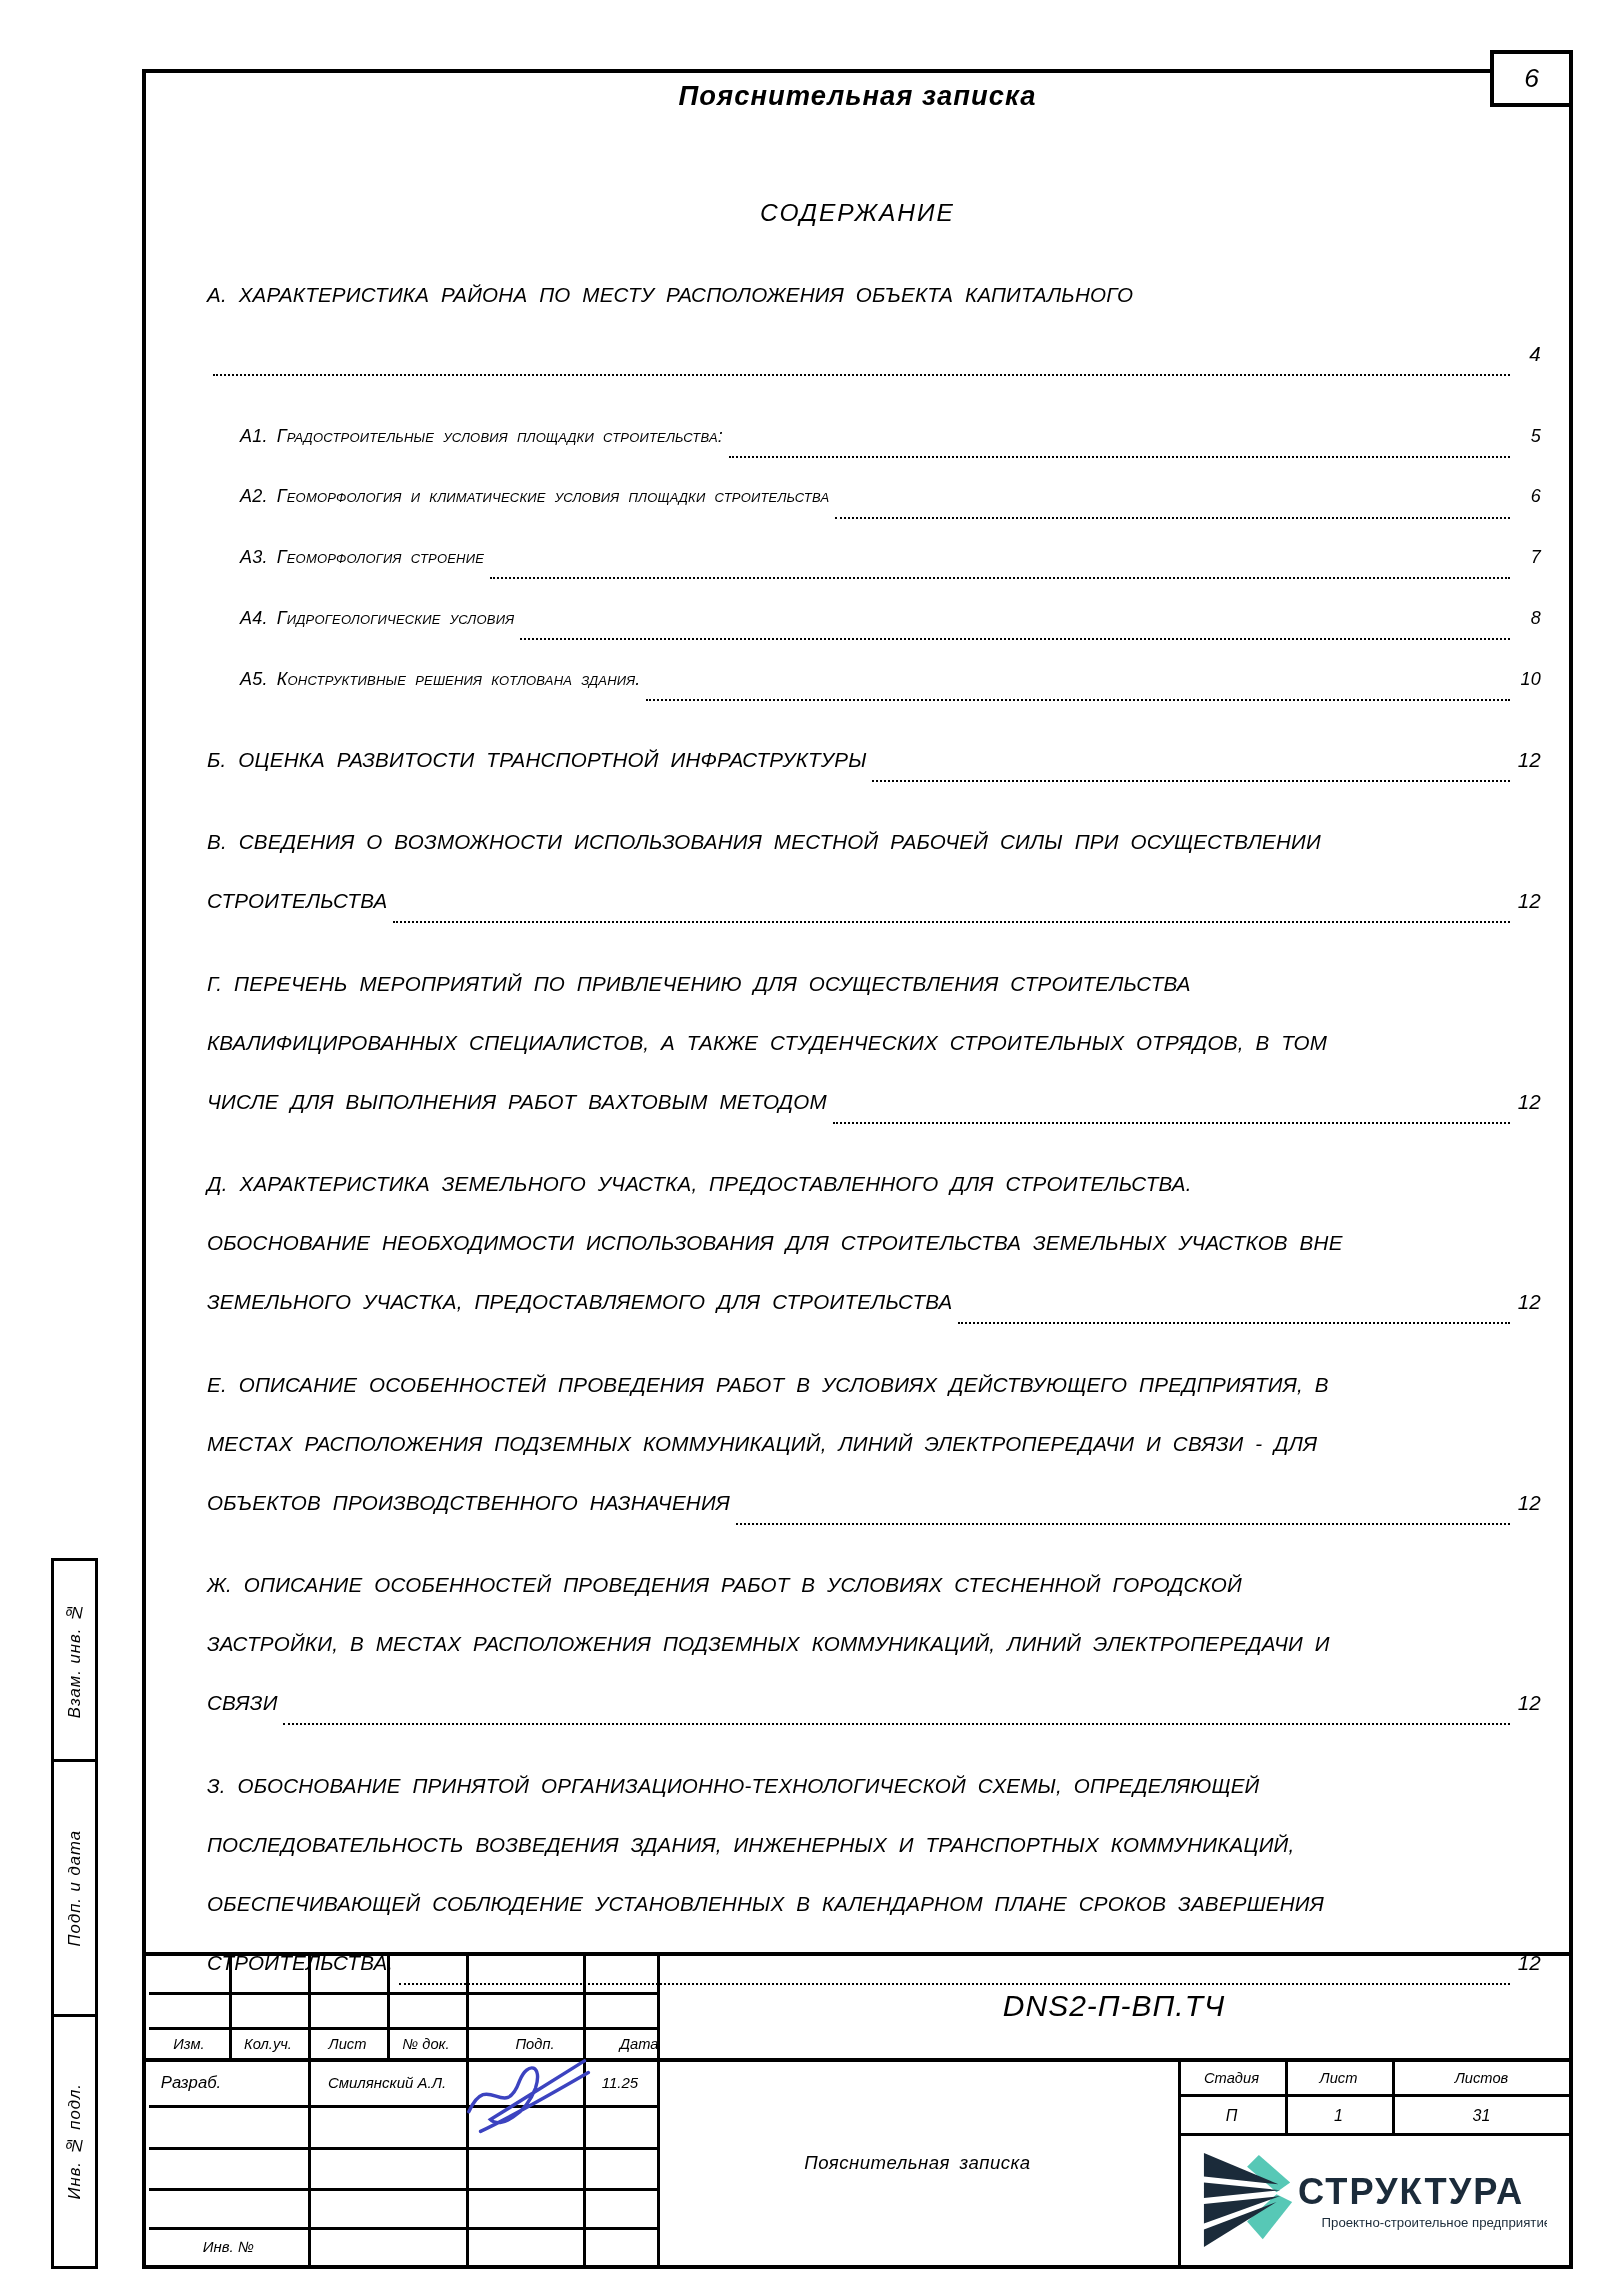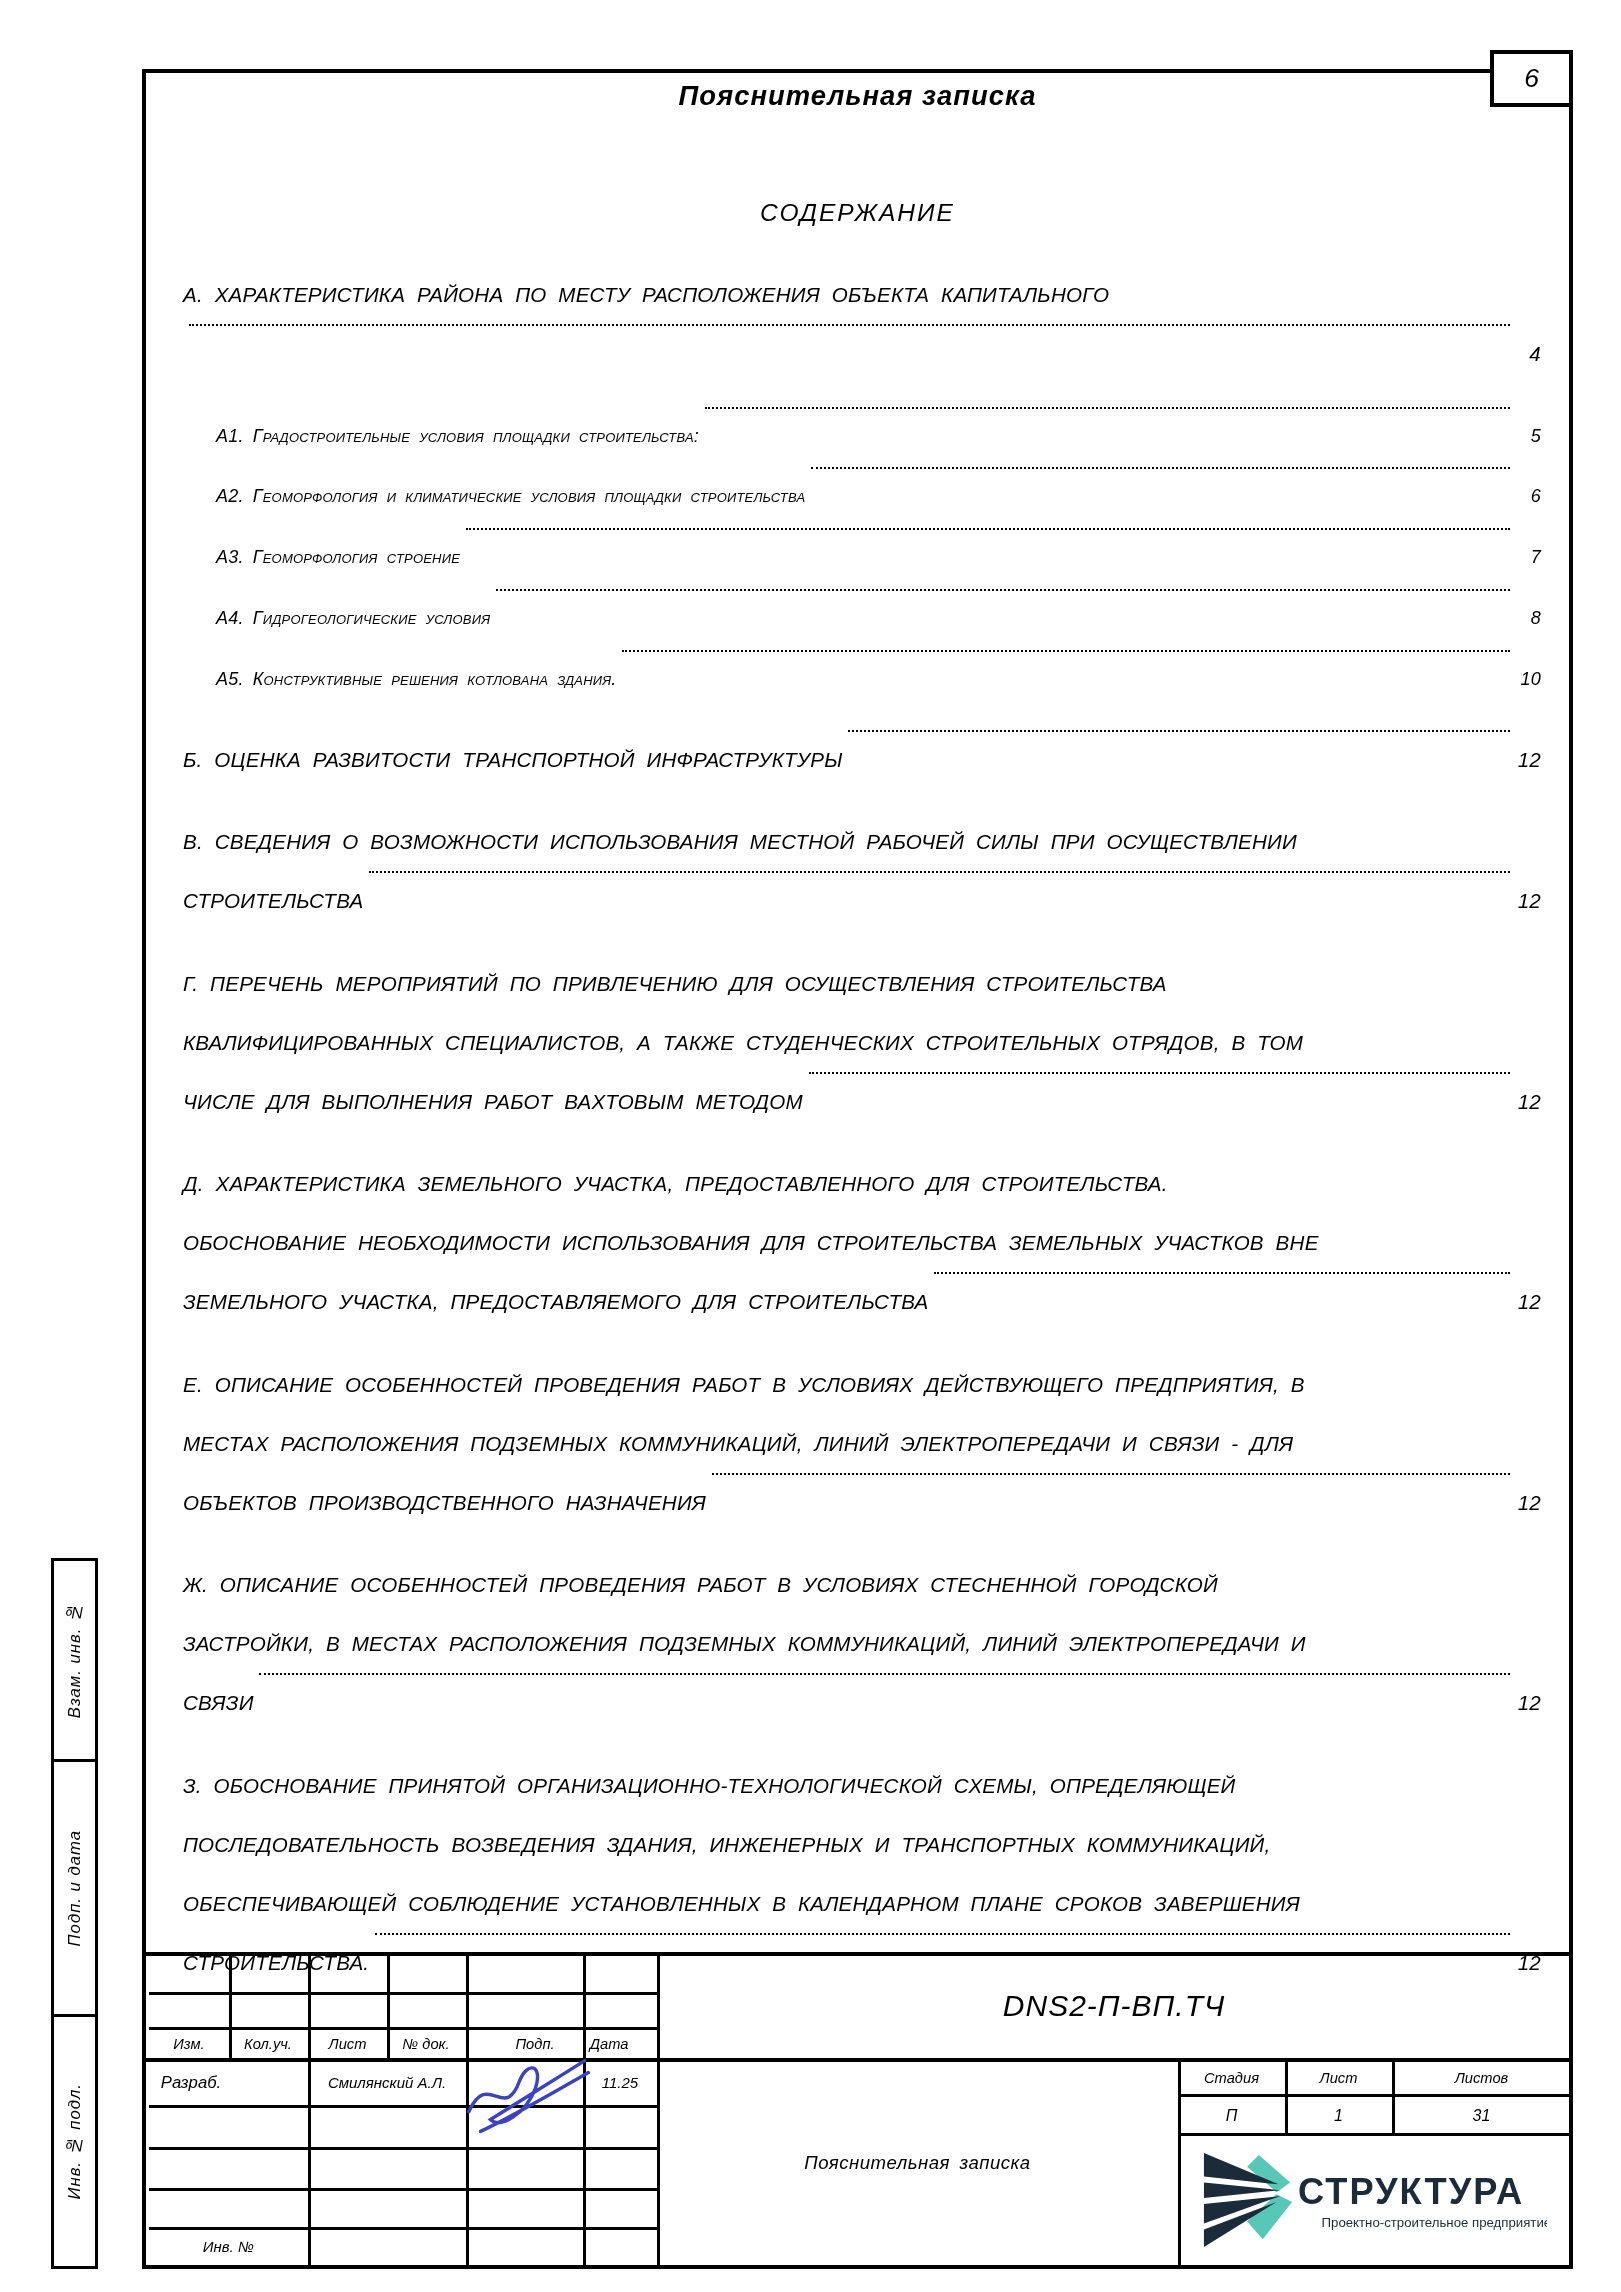--- a/index.html
+++ b/index.html
@@ -19,22 +19,22 @@
   
   .doc-title{left:144px;top:80px;width:1427px;text-align:center;font-size:27.4px;font-weight:700;
              font-style:italic;letter-spacing:1px;}
   .toc-heading{left:144px;top:199px;width:1427px;text-align:center;font-size:24.5px;font-style:italic;
                letter-spacing:2px;}
   
   .toc{left:183px;top:265px;width:1358px;font-style:italic;}
   .toc-entry{margin-bottom:23.5px;}
   .toc-entry.sub{margin-bottom:2.9px;}
   .toc-entry.sub + .toc-entry.section{margin-top:21.6px;}
-  .toc-line{display:flex;align-items:flex-start;font-size:20.6px;line-height:59px;
-            letter-spacing:0.2px;word-spacing:5.9px;white-space:nowrap;}
+  .toc-line{display:flex;align-items:flex-end;font-size:20.6px;line-height:59px;
+            letter-spacing:0.2px;word-spacing:5.9px;white-space:nowrap;margin-left:24px;}
   .toc-entry.sub .toc-line{font-size:18px;line-height:58px;padding-left:33px;
                            font-variant-caps:small-caps;word-spacing:3.9px;}
   .leader{flex:1;border-bottom:2.5px dotted #000;margin:0 7.8px 6.9px 5.9px;min-width:29px;}
   .toc-page{flex:none;text-align:right;min-width:23.5px;}
   
   .ln{position:absolute;background:#000;}
   
   .tb-cell{display:flex;align-items:center;justify-content:center;font-style:italic;
            white-space:nowrap;}
   .tb-left{justify-content:flex-start;padding-left:11.8px;}
@@ -221,21 +221,21 @@
       <div class="ln" style="left: 1178px; top: 2060px; width: 2.9px; height: 206px;"></div>
       <div class="ln" style="left: 1285px; top: 2060px; width: 2.9px; height: 74px;"></div>
       <div class="ln" style="left: 1392px; top: 2060px; width: 2.9px; height: 74px;"></div>
     </div>
 
   <div class="abs tb-cell hdr" style="left:149px;top:2027px;width:80px;height:33px;">Изм.</div>
   <div class="abs tb-cell hdr" style="left:229px;top:2027px;width:78px;height:33px;">Кол.уч.</div>
   <div class="abs tb-cell hdr" style="left:308px;top:2027px;width:79px;height:33px;">Лист</div>
   <div class="abs tb-cell hdr" style="left:387px;top:2027px;width:78px;height:33px;">№ док.</div>
   <div class="abs tb-cell hdr" style="left:466px;top:2027px;width:118px;height:33px;padding-left:20px;">Подп.</div>
-  <div class="abs tb-cell hdr" style="left:572px;top:2027px;width:74px;height:33px;">Дата</div>
+  <div class="abs tb-cell hdr" style="left:602px;top:2027px;width:74px;height:33px;">Дата</div>
 
   <div class="abs tb-cell tb-left" style="left:149px;top:2060px;width:159px;height:45px;font-size:16.7px;">Разраб.</div>
   <div class="abs tb-cell" style="left:308px;top:2060px;width:158px;height:45px;font-size:15px;">Смилянский А.Л.</div>
   <div class="abs tb-cell" style="left:583px;top:2060px;width:74px;height:45px;font-size:15px;">11.25</div>
   <div class="abs tb-cell" style="left:149px;top:2227px;width:159px;height:39px;font-size:15px;text-align:right;">Инв. №</div>
 
   <div class="abs tb-cell code-cell" style="left:657px;top:1952px;width:914px;height:108px;">DNS2-П-ВП.ТЧ</div>
   <div class="abs tb-cell name-cell" style="left:657px;top:2060px;width:521px;height:206px;">Пояснительная записка</div>
 
   <div class="abs tb-cell hdr" style="left:1178px;top:2060px;width:107px;height:35px;">Стадия</div>

